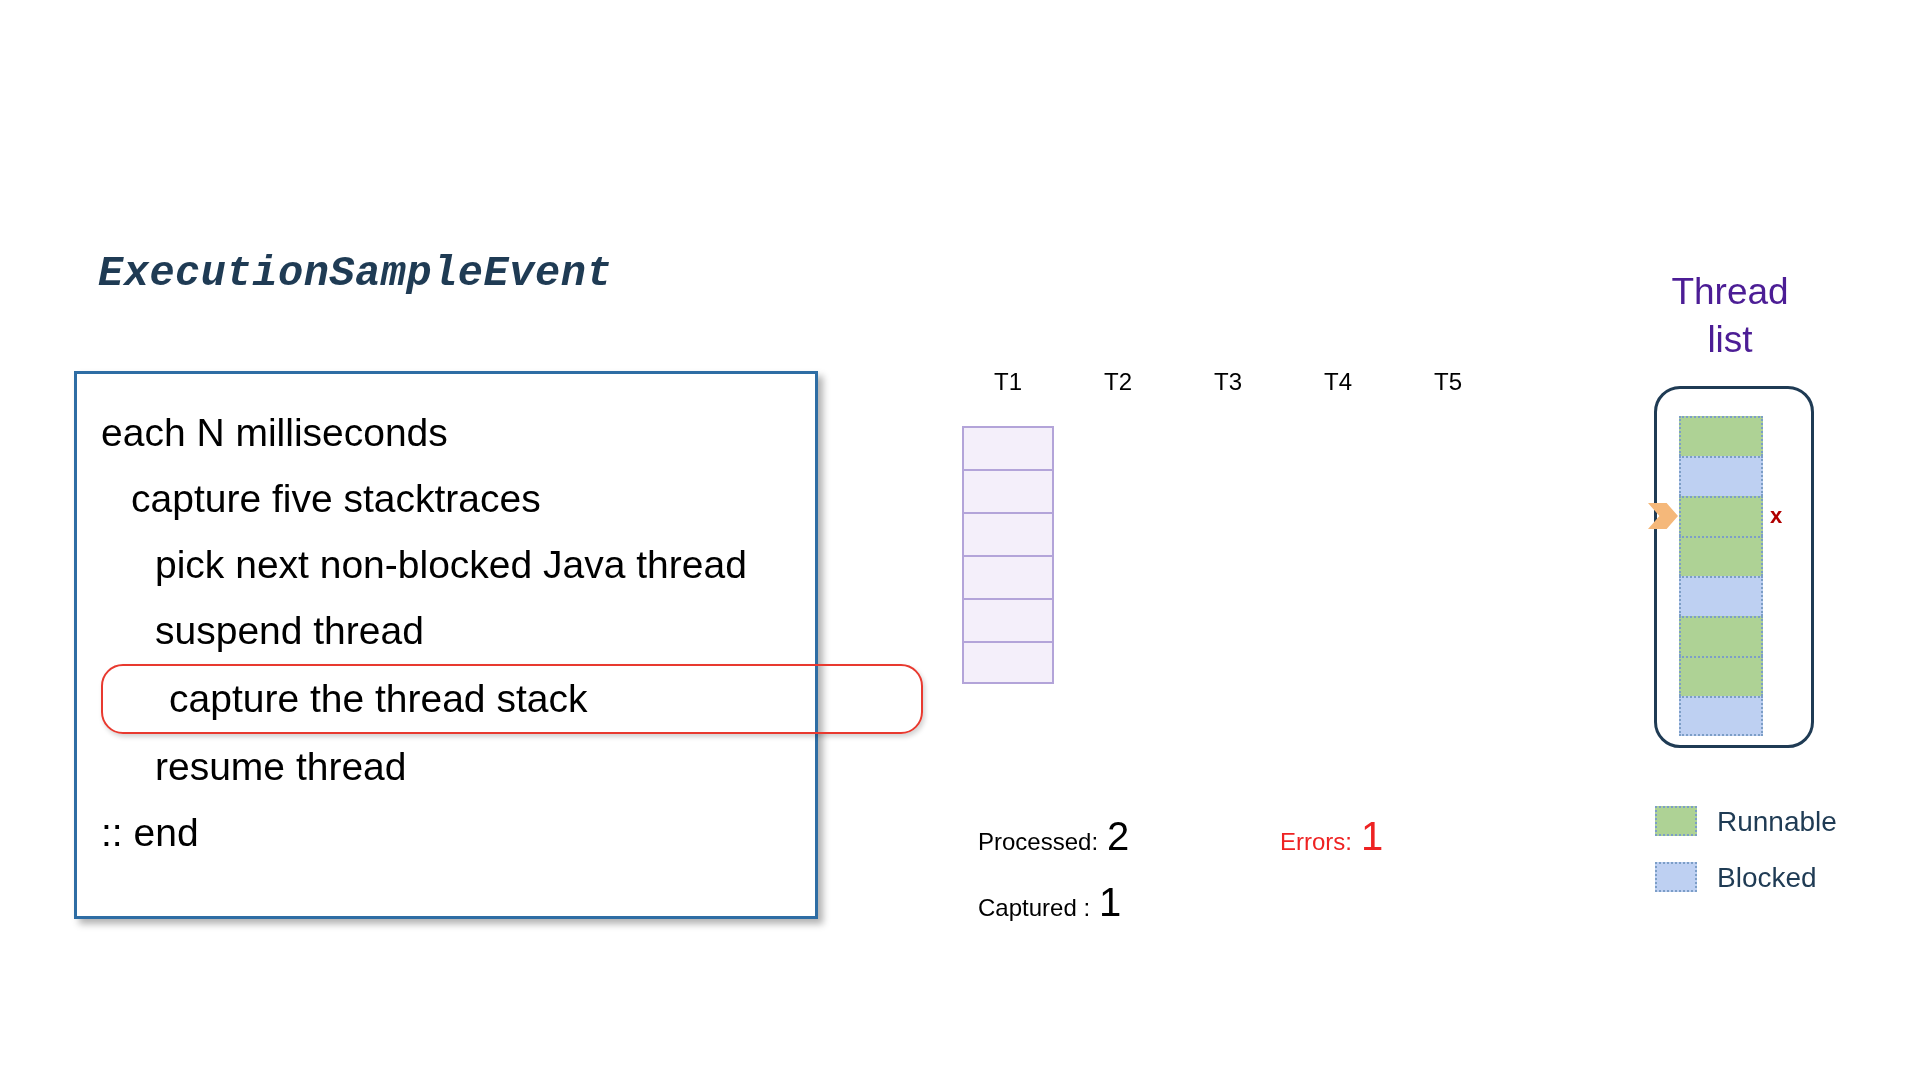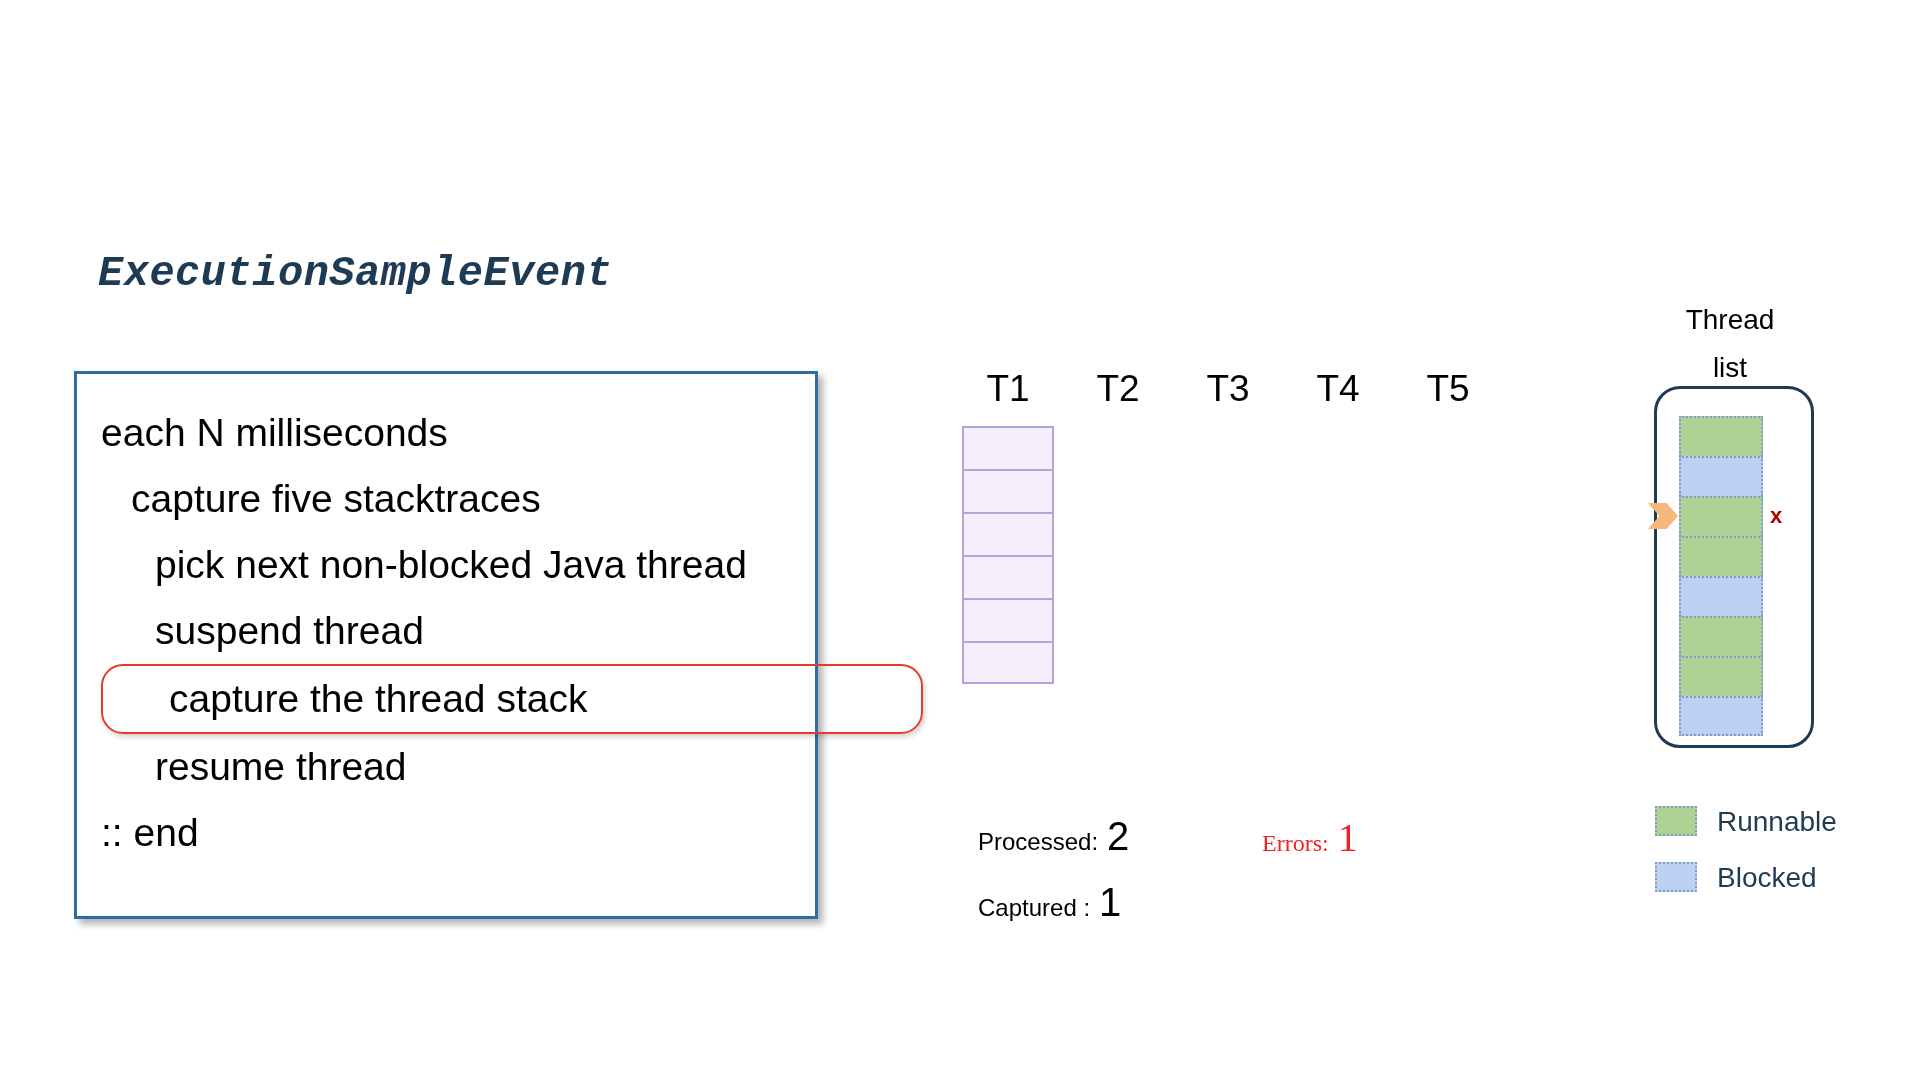--- a/index.html
+++ b/index.html
@@ -75,21 +75,21 @@
     left: 960px;
     top: 368px;
     width: 560px;
     height: 320px;
   }
   .col-header {
     position: absolute;
     top: 0;
     width: 96px;
     text-align: center;
-    font-size: 37px;
+    font-size: 24px;
     color: #000000;
   }
   .thread-col {
     position: absolute;
     top: 58px;
     width: 92px;
   }
   .stack-cell {
     width: 92px;
     height: 43px;
@@ -132,24 +132,23 @@
   .stat-block.errors .stat-label,
   .stat-block.errors .stat-value { color: #ee2222; }
 
   
   #threadlist-title {
     position: absolute;
     left: 1650px;
     top: 268px;
     width: 160px;
     text-align: center;
-    font-size: 28px;
+    font-size: 37px;
     line-height: 48px;
-    color: #000000;
-    margin-top: 28px;
+    color: #4c1d95;
   }
   #threadlist-box {
     position: absolute;
     left: 1654px;
     top: 386px;
     width: 160px;
     height: 362px;
     box-sizing: border-box;
     border: 3px solid #1f3b54;
     border-radius: 26px;
@@ -251,21 +250,21 @@
     <div class="col-header" style="left: 330px;">T4</div>
     <div class="col-header" style="left: 440px;">T5</div>
   </div>
 
 <div id="stats">
   <div class="stat-row">
     <div class="stat-block" style="left:0px;">
       <span class="stat-label">Processed:</span>
       <span class="stat-value">2</span>
     </div>
-    <div class="stat-block errors" style="left:284px;font-family:Liberation Serif, serif;">
+    <div class="stat-block errors" style="left:302px;">
       <span class="stat-label">Errors:</span>
       <span class="stat-value">1</span>
     </div>
   </div>
   <div class="stat-row">
     <div class="stat-block" style="left:0px;">
       <span class="stat-label">Captured  :</span>
       <span class="stat-value">1</span>
     </div>
   </div>

